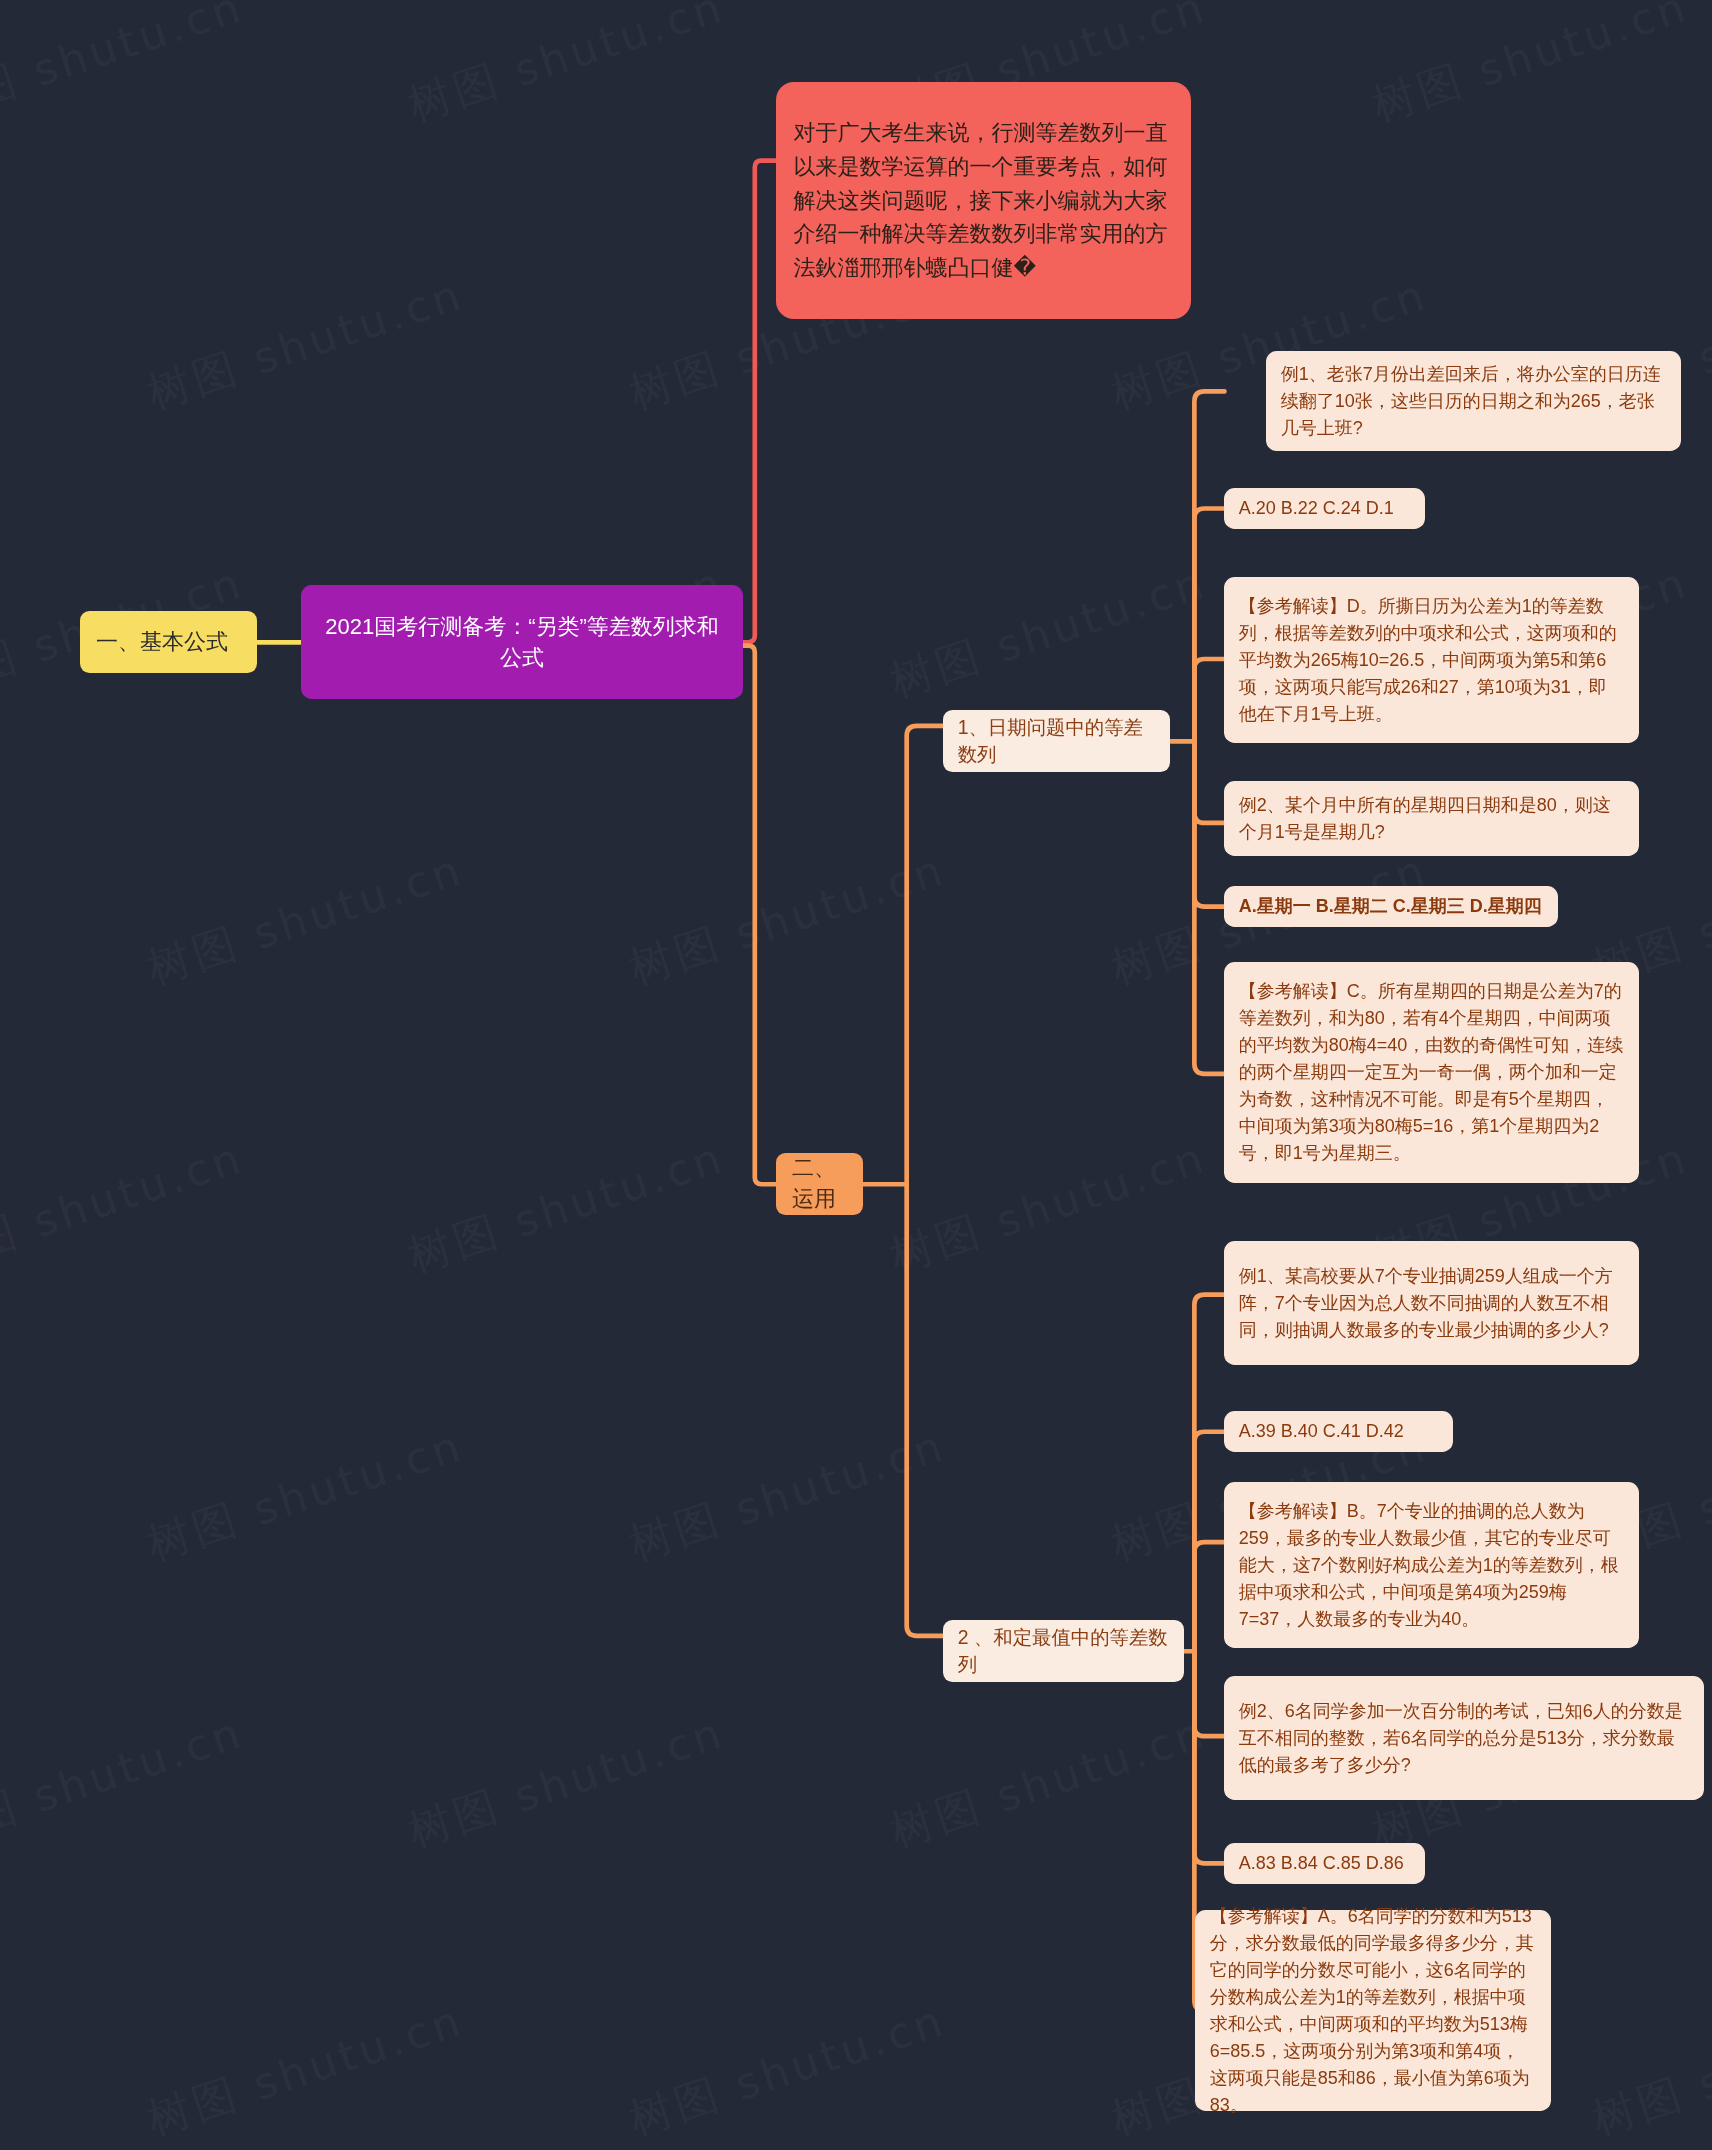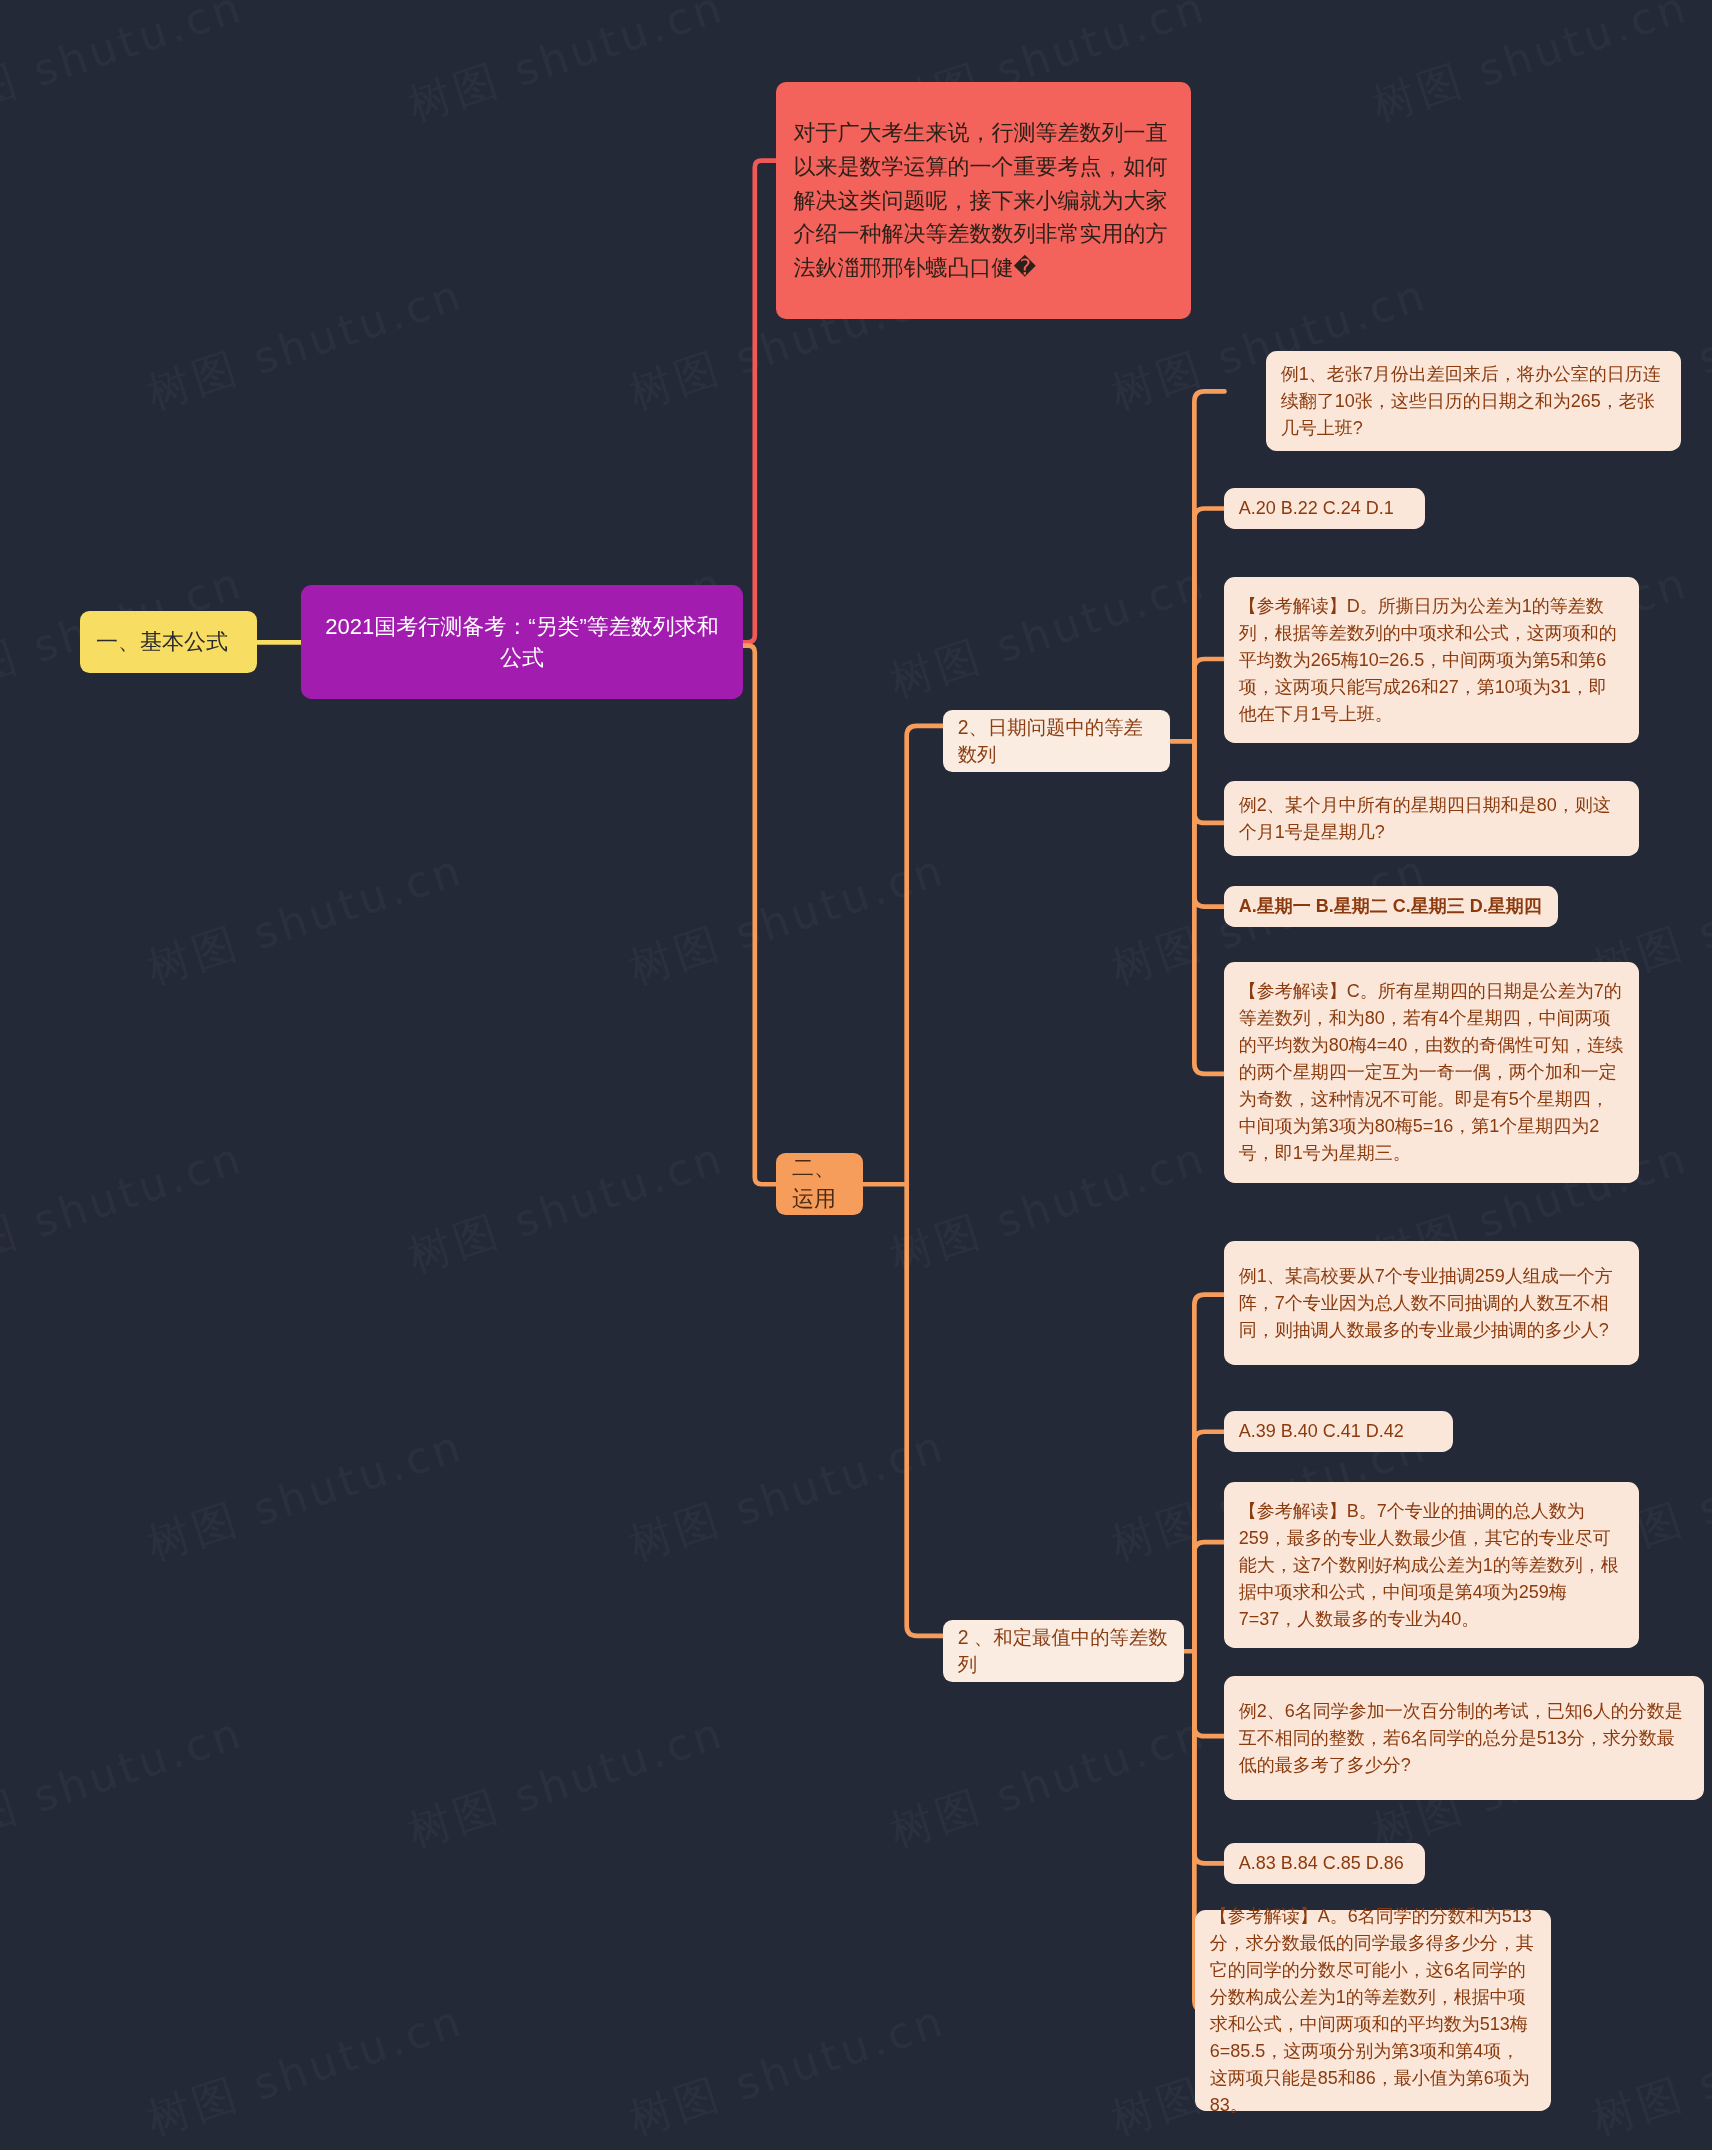--- a/index.html
+++ b/index.html
@@ -36,21 +36,21 @@
   }
   .n-yellow{
     background:#f8dd63;color:#2b2b2b;border-radius:9.4px;
     font-size:22px;line-height:1.4;padding:10.7px 16px;
   }
   .n-orange{
     background:#f79d5c;color:#4a2a12;border-radius:9.4px;
     font-size:22px;line-height:1.4;padding:10.7px 16px;
   }
   .n-red{
-    background:#f4625c;color:#2c2118;border-radius:10px;
+    background:#f4625c;color:#2c2118;border-radius:18px;
     font-size:22px;line-height:1.53;padding:14.7px 17.4px;
     text-align:left;
   }
   .n-sub{
     background:#fbece2;color:#8a3d10;border-radius:9.4px;
     font-size:19.4px;line-height:1.4;padding:9.4px 14.7px;
   }
   .n-leaf{
     background:#fbe7da;color:#8a3a0d;border-radius:10.7px;
     font-size:18px;line-height:1.5;padding:10.7px 14.7px;
@@ -139,21 +139,21 @@
 
   <div class="node n-yellow" style="left:80px;top:611px;width:177px;height:62px;">
     <span class="txt">一、基本公式</span>
   </div>
 
   <div class="node n-orange" style="left:776px;top:1153px;width:87px;height:62px;">
     <span class="txt">二、运用</span>
   </div>
 
   <div class="node n-sub" style="left:943px;top:710px;width:227px;height:62px;">
-    <span class="txt">2、日期问题中的等差数列</span>
+    <span class="txt">1、日期问题中的等差数列</span>
   </div>
 
   <div class="node n-leaf" style="left:1266px;top:351px;width:415px;height:100px;">
     <span class="txt">例1、老张7月份出差回来后，将办公室的日历连续翻了10张，这些日历的日期之和为265，老张几号上班?</span>
   </div>
 
   <div class="node n-leaf opt" style="left:1224px;top:488px;width:201px;height:41px;">
     <span class="txt">A.20 B.22 C.24 D.1</span>
   </div>
 

